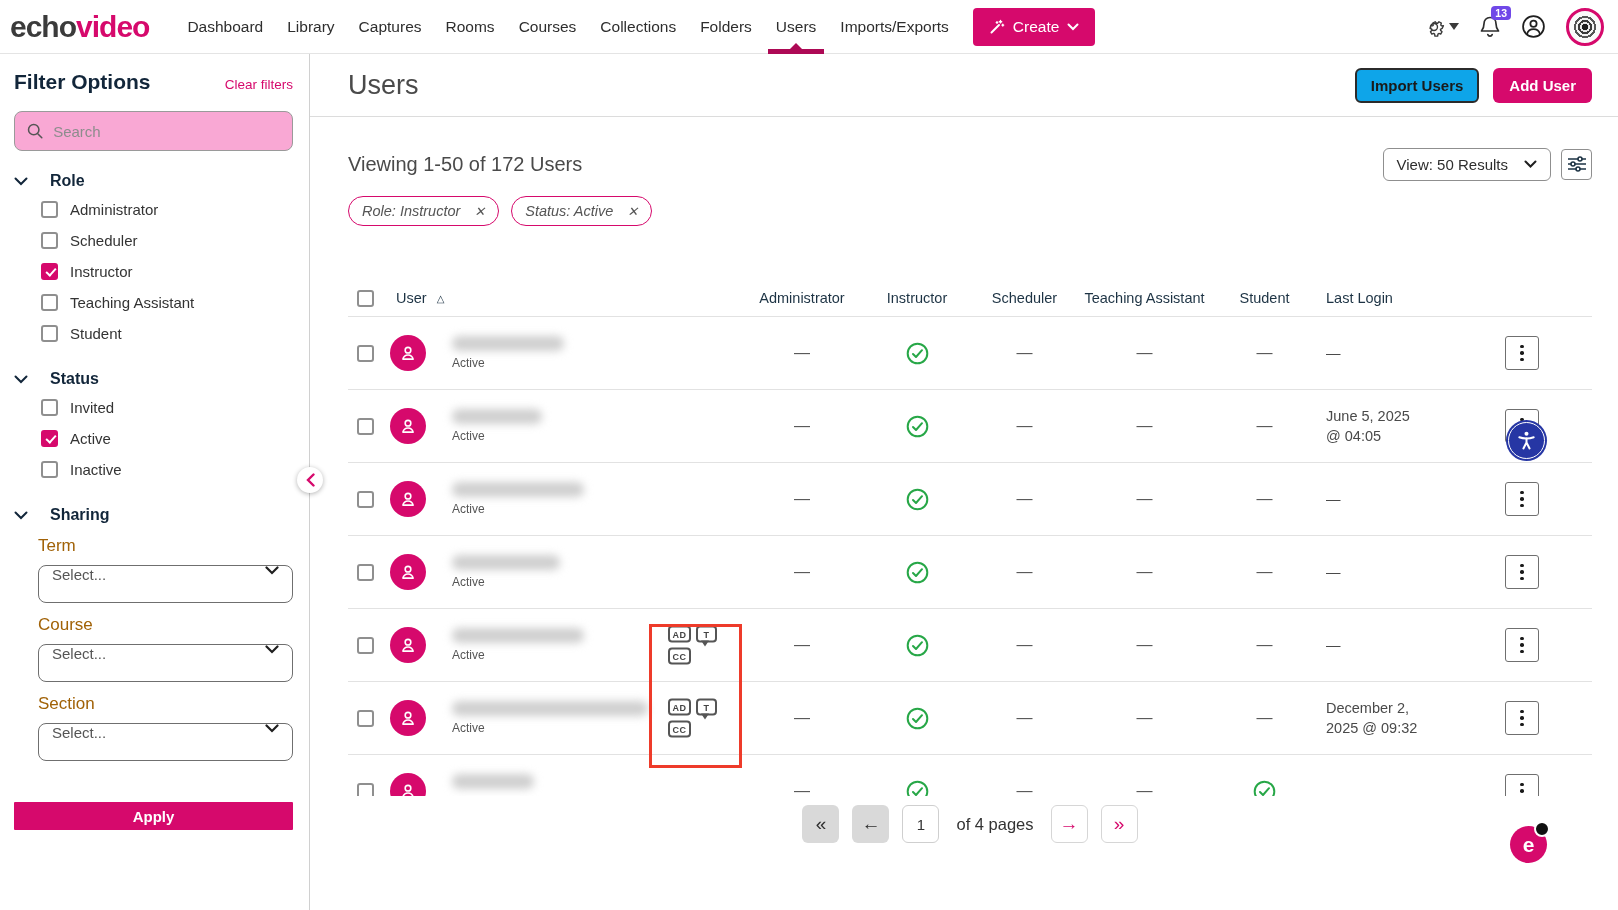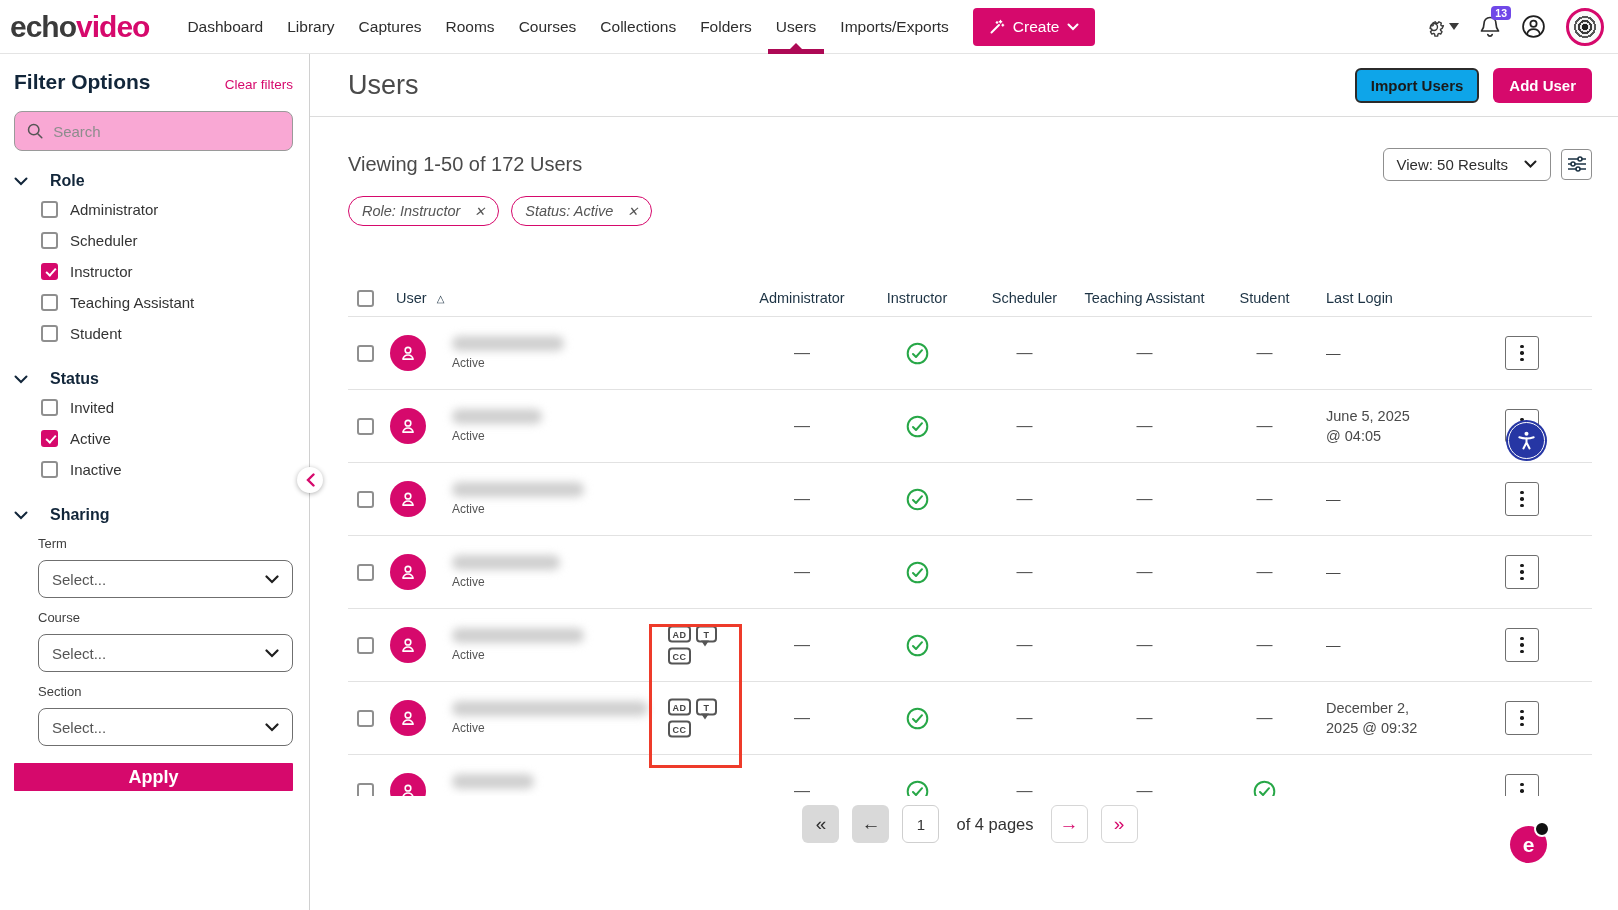--- a/index.html
+++ b/index.html
@@ -37,24 +37,24 @@
   .sb-section { margin-top:21px; display:flex; align-items:center; gap:22px; cursor:pointer;}
   .sb-section .sec-label { font-size:16px; font-weight:bold; color:#12263a; }
   .check-group { margin:4px 0 0 27px; }
   .check-row { display:flex; align-items:center; gap:12px; height:31px; cursor:pointer;}
   .checkbox { width:17px; height:17px; border:2px solid #8f8f8f; border-radius:3px; background:#fff; position:relative; flex:none; display:inline-block;}
   .checkbox.checked { background:#d6096c; border-color:#d6096c; }
   .checkbox.checked::after { content:""; position:absolute; left:4.5px; top:1px; width:4px; height:8px; border:solid #fff; border-width:0 2px 2px 0; transform:rotate(42deg);}
   .check-label { font-size:15px; color:#333; }
   .sharing-fields { margin:6px 0 0 2px; }
   .field { margin-top:12px; padding-left:22px;}
-  .field-label { font-size:13px; color:#404040; margin-bottom:9px;}
-  .select { height:38px; border:1px solid #6f6f6f; border-radius:8px; display:flex; align-items:center; justify-content:space-between; padding:0 13px; cursor:pointer; background:#fff;}
+  .field-label { font-size:17px; color:#a16207; margin-bottom:9px;}
+  .select { height:38px; border:1px solid #6f6f6f; border-radius:8px; display:flex; justify-content:space-between; padding:0 13px; cursor:pointer; background:#fff;}
   .select-value { font-size:15px; color:#555; }
-  .apply-btn { margin-top:17px; width:100%; height:28px; background:#d6096c; color:#fff; border:none; font-size:18px; font-weight:bold; font-family:inherit; cursor:pointer; border-radius:1px;}
+  .apply-btn { margin-top:41px; width:100%; height:28px; background:#d6096c; color:#fff; border:none; font-size:15px; font-weight:bold; font-family:inherit; cursor:pointer; border-radius:1px;}
   .collapse-handle { position:absolute; left:297px; top:467px; width:26px; height:26px; border-radius:50%; background:#fff; box-shadow:0 1px 5px rgba(0,0,0,.3); display:flex; align-items:center; justify-content:center; cursor:pointer; z-index:10;}
 
   
   .main { flex:1; padding:0; }
   .main-header { height:63px; display:flex; align-items:center; justify-content:space-between; padding:0 26px 0 38px; border-bottom:1px solid #dcdcdc;}
   .page-title { font-size:27px; color:#4a4a4a; font-weight:normal;}
   .header-actions { display:flex; gap:14px; }
   .btn-outline { border:2px solid #2b2b2b; background:#0ea5e9; color:#1a1a1a; font-weight:bold; font-size:15px; font-family:inherit; border-radius:6px; height:35px; padding:0 14px; cursor:pointer;}
   .btn-primary { border:none; background:#d6096c; color:#fff; font-weight:bold; font-size:15px; font-family:inherit; border-radius:6px; height:35px; padding:0 16px; cursor:pointer;}
 

